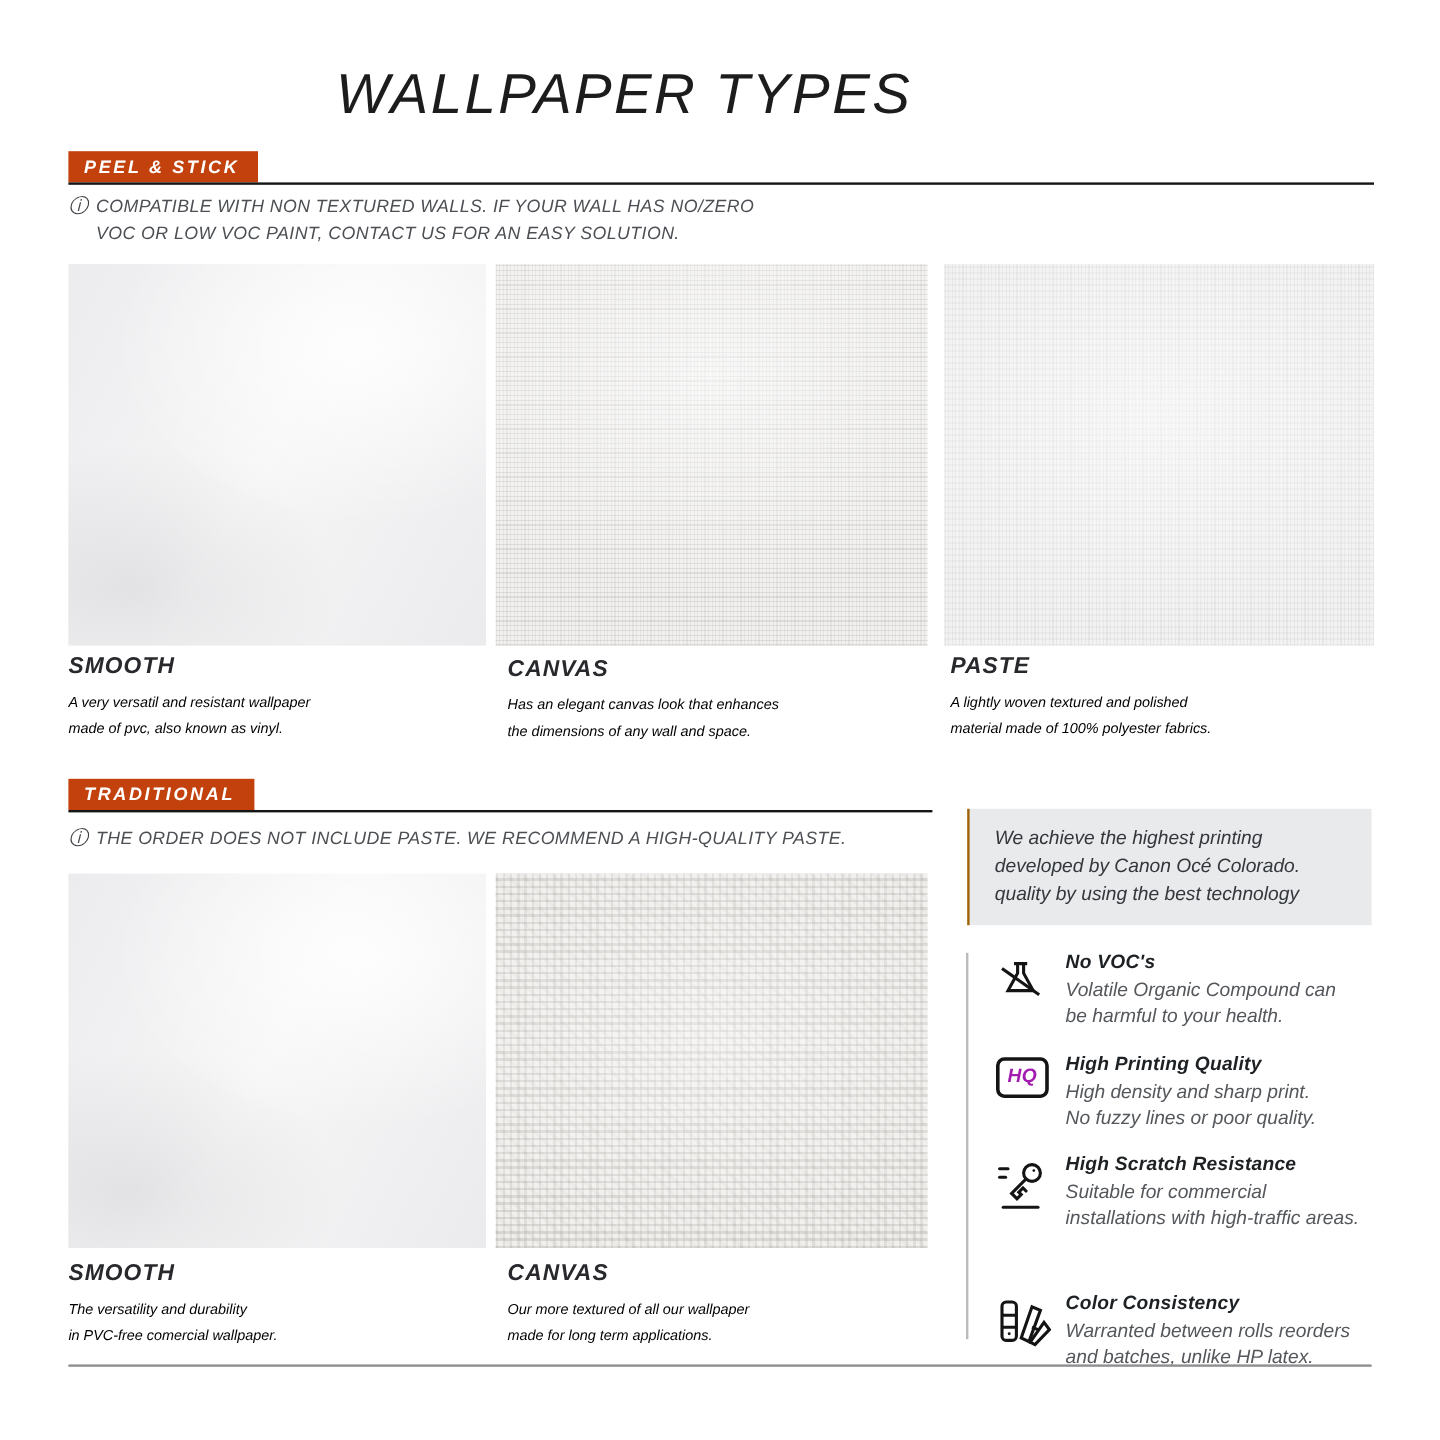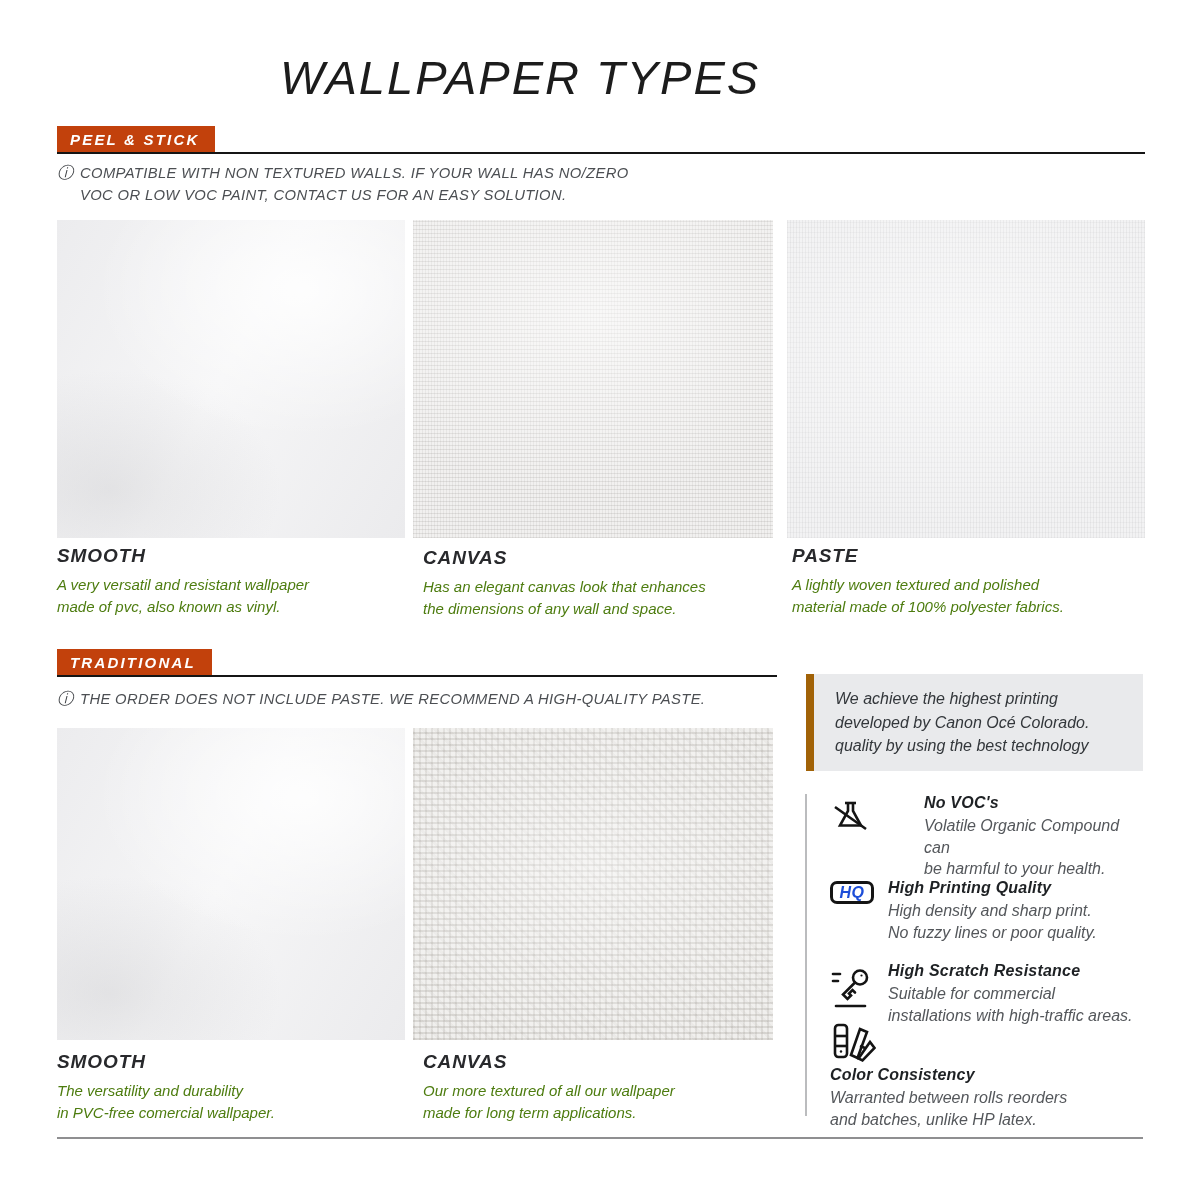--- a/index.html
+++ b/index.html
@@ -45,37 +45,37 @@
     background:
       radial-gradient(110% 85% at 50% 45%, rgba(255,255,255,0.40), rgba(255,255,255,0) 75%),
       repeating-linear-gradient(0deg, rgba(118,112,102,0.18) 0 2px, rgba(255,255,255,0) 2px 6px),
       repeating-linear-gradient(90deg, rgba(118,112,102,0.13) 0 2px, rgba(255,255,255,0) 2px 6px),
       repeating-linear-gradient(45deg, rgba(118,112,102,0.05) 0 3px, rgba(255,255,255,0) 3px 9px),
       #f0efed;
   }
 
   .caption { position:absolute; width:352px; }
   .caption h3 { font-size:19px; font-weight:600; letter-spacing:0.9px; color:#28292c; }
-  .caption .desc { margin-top:7px; font-size:15px; line-height:22px; color:#4d7c0f; }
+  .caption .desc { margin-top:7px; font-size:12px; line-height:22px; color:#000000; }
 
   .quote { position:absolute; left:806px; top:674px; width:337px; background:#e9eaec;
-           border-left:8px solid #a16207; padding:13px 16px 13px 21px;
+           border-left:2px solid #a16207; padding:13px 16px 13px 21px;
            font-size:16px; line-height:23.5px; color:#33373b; }
 
   .vline { position:absolute; left:805px; top:794px; width:2px; height:322px; background:#bbbcbe; }
   .bottom-rule { position:absolute; left:57px; top:1137px; width:1086px; height:2px; background:#8f8f91; }
 
   .feature { position:absolute; left:830px; width:315px; display:flex; align-items:flex-start; }
   .feature .ic { width:48px; flex:0 0 48px; margin-right:10px; padding-top:2px; }
   .feature .ftitle { font-size:16px; font-weight:700; color:#1e2124; letter-spacing:0.2px; }
   .feature .fbody { margin-top:3px; font-size:16px; line-height:21.5px; color:#54575b; }
 
-  .hq-box { width:44px; height:23px; border:3.5px solid #141414; border-radius:7px;
+  .hq-box { width:44px; height:34px; border:3.5px solid #141414; border-radius:7px;
             display:flex; align-items:center; justify-content:center;
-            font-size:16px; font-weight:700; color:#1d4ed8; letter-spacing:0.5px; }
+            font-size:16px; font-weight:700; color:#a21caf; letter-spacing:0.5px; }
 
   svg.icon { display:block; }
 </style>
 </head>
 <body>
 
 <div class="page">
 
   <div class="title">WALLPAPER TYPES</div>
 
@@ -145,21 +145,21 @@
   </div>
 
   <div class="quote">
     <div>We achieve the highest printing</div>
     <div>developed by Canon Océ Colorado.</div>
     <div>quality by using the best technology</div>
   </div>
 
   <div class="vline"></div>
 
-  <div class="feature" style="top:794px;gap:36px;">
+  <div class="feature" style="top:794px;">
     <span class="ic">
       <svg class="icon" width="42" height="42" viewBox="0 0 42 42" fill="none" stroke="#141414" stroke-width="2.6">
         <path d="M15 7 H26"></path>
         <path d="M18 7 V15 L10 29.5 H31 L23 15 V7"></path>
         <line x1="5" y1="11" x2="36" y2="33"></line>
       </svg>
     </span>
     <span>
       <div class="ftitle">No VOC's</div>
       <div class="fbody">
@@ -195,21 +195,21 @@
     </span>
     <span>
       <div class="ftitle">High Scratch Resistance</div>
       <div class="fbody">
         <span>Suitable for commercial</span><br>
         <span>installations with high-traffic areas.</span>
       </div>
     </span>
   </div>
 
-  <div class="feature" style="top:1018px;flex-direction:column;">
+  <div class="feature" style="top:1078px;">
     <span class="ic">
       <svg class="icon" width="46" height="46" viewBox="0 0 46 46" fill="none" stroke="#141414" stroke-width="2.6">
         <rect x="5" y="5" width="12" height="32" rx="3.5"></rect>
         <line x1="5" y1="16" x2="17" y2="16"></line>
         <line x1="5" y1="26" x2="17" y2="26"></line>
         <circle cx="11" cy="31.5" r="1.2" fill="#141414" stroke="none"></circle>
         <path d="M21 35 L30 9 L37 12 L27.5 38 Z"></path>
         <path d="M28.5 38.5 L40 22 L44.5 28 L32.5 40.5 Z"></path>
         <line x1="30" y1="26" x2="35" y2="28"></line>
       </svg>

